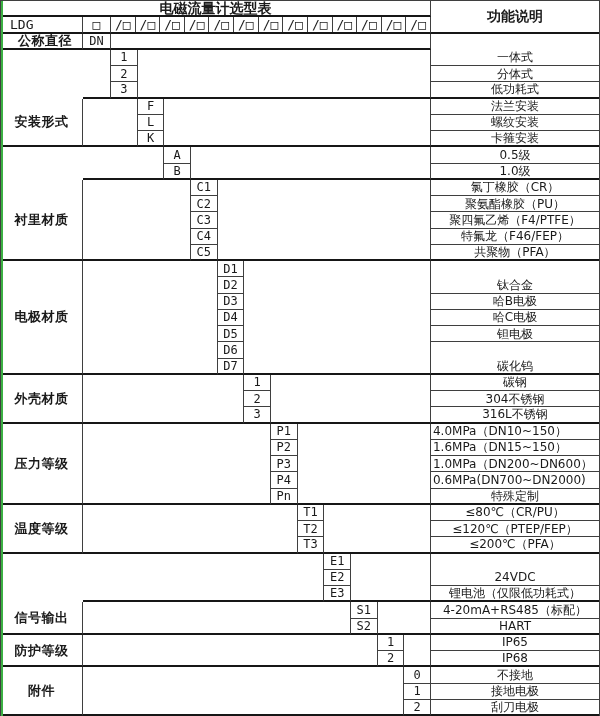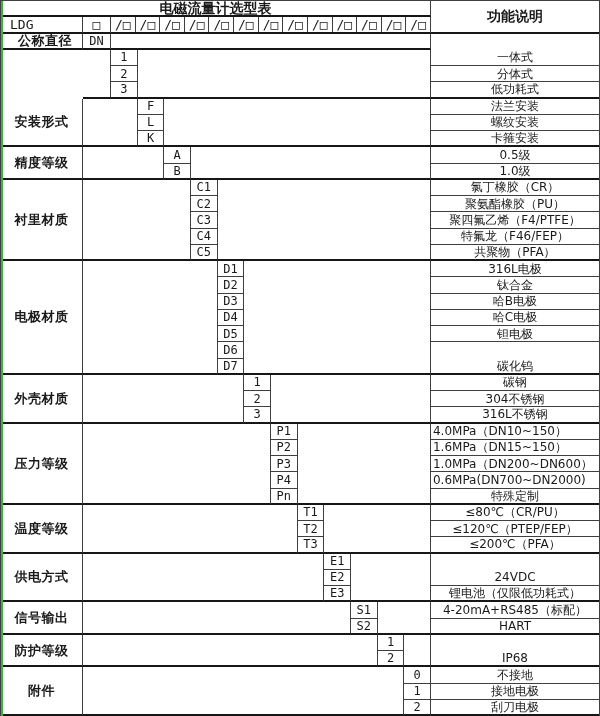--- a/index.html
+++ b/index.html
@@ -96,21 +96,20 @@
   <div class="c label gb" style="grid-area:7/1/10/2">安装形式</div>
   <div class="c gb" style="grid-area:7/2/10/4"></div>
   <div class="c mono" style="grid-area:7/4/8/5">F</div>
   <div class="c mono" style="grid-area:8/4/9/5">L</div>
   <div class="c mono gb" style="grid-area:9/4/10/5">K</div>
   <div class="c gb" style="grid-area:7/5/10/15"></div>
   <div class="c desc fc" style="grid-area:7/15/8/16">法兰安装</div>
   <div class="c desc fc" style="grid-area:8/15/9/16">螺纹安装</div>
   <div class="c desc gb fc" style="grid-area:9/15/10/16">卡箍安装</div>
 
-  <div class="c label gb" style="grid-area:10/1/12/2">精度等级</div>
   <div class="c gb" style="grid-area:10/2/12/5"></div>
   <div class="c mono" style="grid-area:10/5/11/6">A</div>
   <div class="c mono gb" style="grid-area:11/5/12/6">B</div>
   <div class="c gb" style="grid-area:10/6/12/15"></div>
   <div class="c desc fc" style="grid-area:10/15/11/16">0.5级</div>
   <div class="c desc gb fc" style="grid-area:11/15/12/16">1.0级</div>
 
   <div class="c label gb" style="grid-area:12/1/17/2">衬里材质</div>
   <div class="c gb" style="grid-area:12/2/17/6"></div>
   <div class="c mono" style="grid-area:12/6/13/7">C1</div>
@@ -128,21 +127,20 @@
   <div class="c label gb" style="grid-area:17/1/24/2">电极材质</div>
   <div class="c gb" style="grid-area:17/2/24/7"></div>
   <div class="c mono" style="grid-area:17/7/18/8">D1</div>
   <div class="c mono" style="grid-area:18/7/19/8">D2</div>
   <div class="c mono" style="grid-area:19/7/20/8">D3</div>
   <div class="c mono" style="grid-area:20/7/21/8">D4</div>
   <div class="c mono" style="grid-area:21/7/22/8">D5</div>
   <div class="c mono" style="grid-area:22/7/23/8">D6</div>
   <div class="c mono gb" style="grid-area:23/7/24/8">D7</div>
   <div class="c gb" style="grid-area:17/8/24/15"></div>
-  <div class="c desc fc" style="grid-area:17/15/18/16">316L电极</div>
   <div class="c desc fc" style="grid-area:18/15/19/16">钛合金</div>
   <div class="c desc fc" style="grid-area:19/15/20/16">哈B电极</div>
   <div class="c desc fc" style="grid-area:20/15/21/16">哈C电极</div>
   <div class="c desc fc" style="grid-area:21/15/22/16">钽电极</div>
   <div class="c desc gb fc" style="grid-area:23/15/24/16">碳化钨</div>
 
   <div class="c label gb" style="grid-area:24/1/27/2">外壳材质</div>
   <div class="c gb" style="grid-area:24/2/27/8"></div>
   <div class="c mono" style="grid-area:24/8/25/9">1</div>
   <div class="c mono" style="grid-area:25/8/26/9">2</div>
@@ -169,21 +167,20 @@
   <div class="c label gb" style="grid-area:32/1/35/2">温度等级</div>
   <div class="c gb" style="grid-area:32/2/35/10"></div>
   <div class="c mono" style="grid-area:32/10/33/11">T1</div>
   <div class="c mono" style="grid-area:33/10/34/11">T2</div>
   <div class="c mono gb" style="grid-area:34/10/35/11">T3</div>
   <div class="c gb" style="grid-area:32/11/35/15"></div>
   <div class="c desc fc" style="grid-area:32/15/33/16">≤80℃（CR/PU）</div>
   <div class="c desc fc" style="grid-area:33/15/34/16">≤120℃（PTEP/FEP）</div>
   <div class="c desc gb fc" style="grid-area:34/15/35/16">≤200℃（PFA）</div>
 
-  <div class="c label gb" style="grid-area:35/1/38/2">供电方式</div>
   <div class="c gb" style="grid-area:35/2/38/11"></div>
   <div class="c mono" style="grid-area:35/11/36/12">E1</div>
   <div class="c mono" style="grid-area:36/11/37/12">E2</div>
   <div class="c mono gb" style="grid-area:37/11/38/12">E3</div>
   <div class="c gb" style="grid-area:35/12/38/15"></div>
   <div class="c desc fc" style="grid-area:36/15/37/16">24VDC</div>
   <div class="c desc gb fc" style="grid-area:37/15/38/16">锂电池（仅限低功耗式）</div>
 
   <div class="c label gb" style="grid-area:38/1/40/2">信号输出</div>
   <div class="c gb" style="grid-area:38/2/40/12"></div>
@@ -191,20 +188,21 @@
   <div class="c mono gb" style="grid-area:39/12/40/13">S2</div>
   <div class="c gb" style="grid-area:38/13/40/15"></div>
   <div class="c desc fc" style="grid-area:38/15/39/16">4-20mA+RS485（标配）</div>
   <div class="c desc gb fc" style="grid-area:39/15/40/16">HART</div>
 
   <div class="c label gb" style="grid-area:40/1/42/2">防护等级</div>
   <div class="c gb" style="grid-area:40/2/42/13"></div>
   <div class="c mono" style="grid-area:40/13/41/14">1</div>
   <div class="c mono gb" style="grid-area:41/13/42/14">2</div>
   <div class="c gb" style="grid-area:40/14/42/15"></div>
+  <div class="c desc fc" style="grid-area:40/15/41/16">IP65</div>
   <div class="c desc gb fc" style="grid-area:41/15/42/16">IP68</div>
 
   <div class="c label gb" style="grid-area:42/1/45/2">附件</div>
   <div class="c gb" style="grid-area:42/2/45/14"></div>
   <div class="c mono" style="grid-area:42/14/43/15">0</div>
   <div class="c mono" style="grid-area:43/14/44/15">1</div>
   <div class="c mono gb" style="grid-area:44/14/45/15">2</div>
   <div class="c desc fc" style="grid-area:42/15/43/16">不接地</div>
   <div class="c desc fc" style="grid-area:43/15/44/16">接地电极</div>
   <div class="c desc gb fc" style="grid-area:44/15/45/16">刮刀电极</div>

